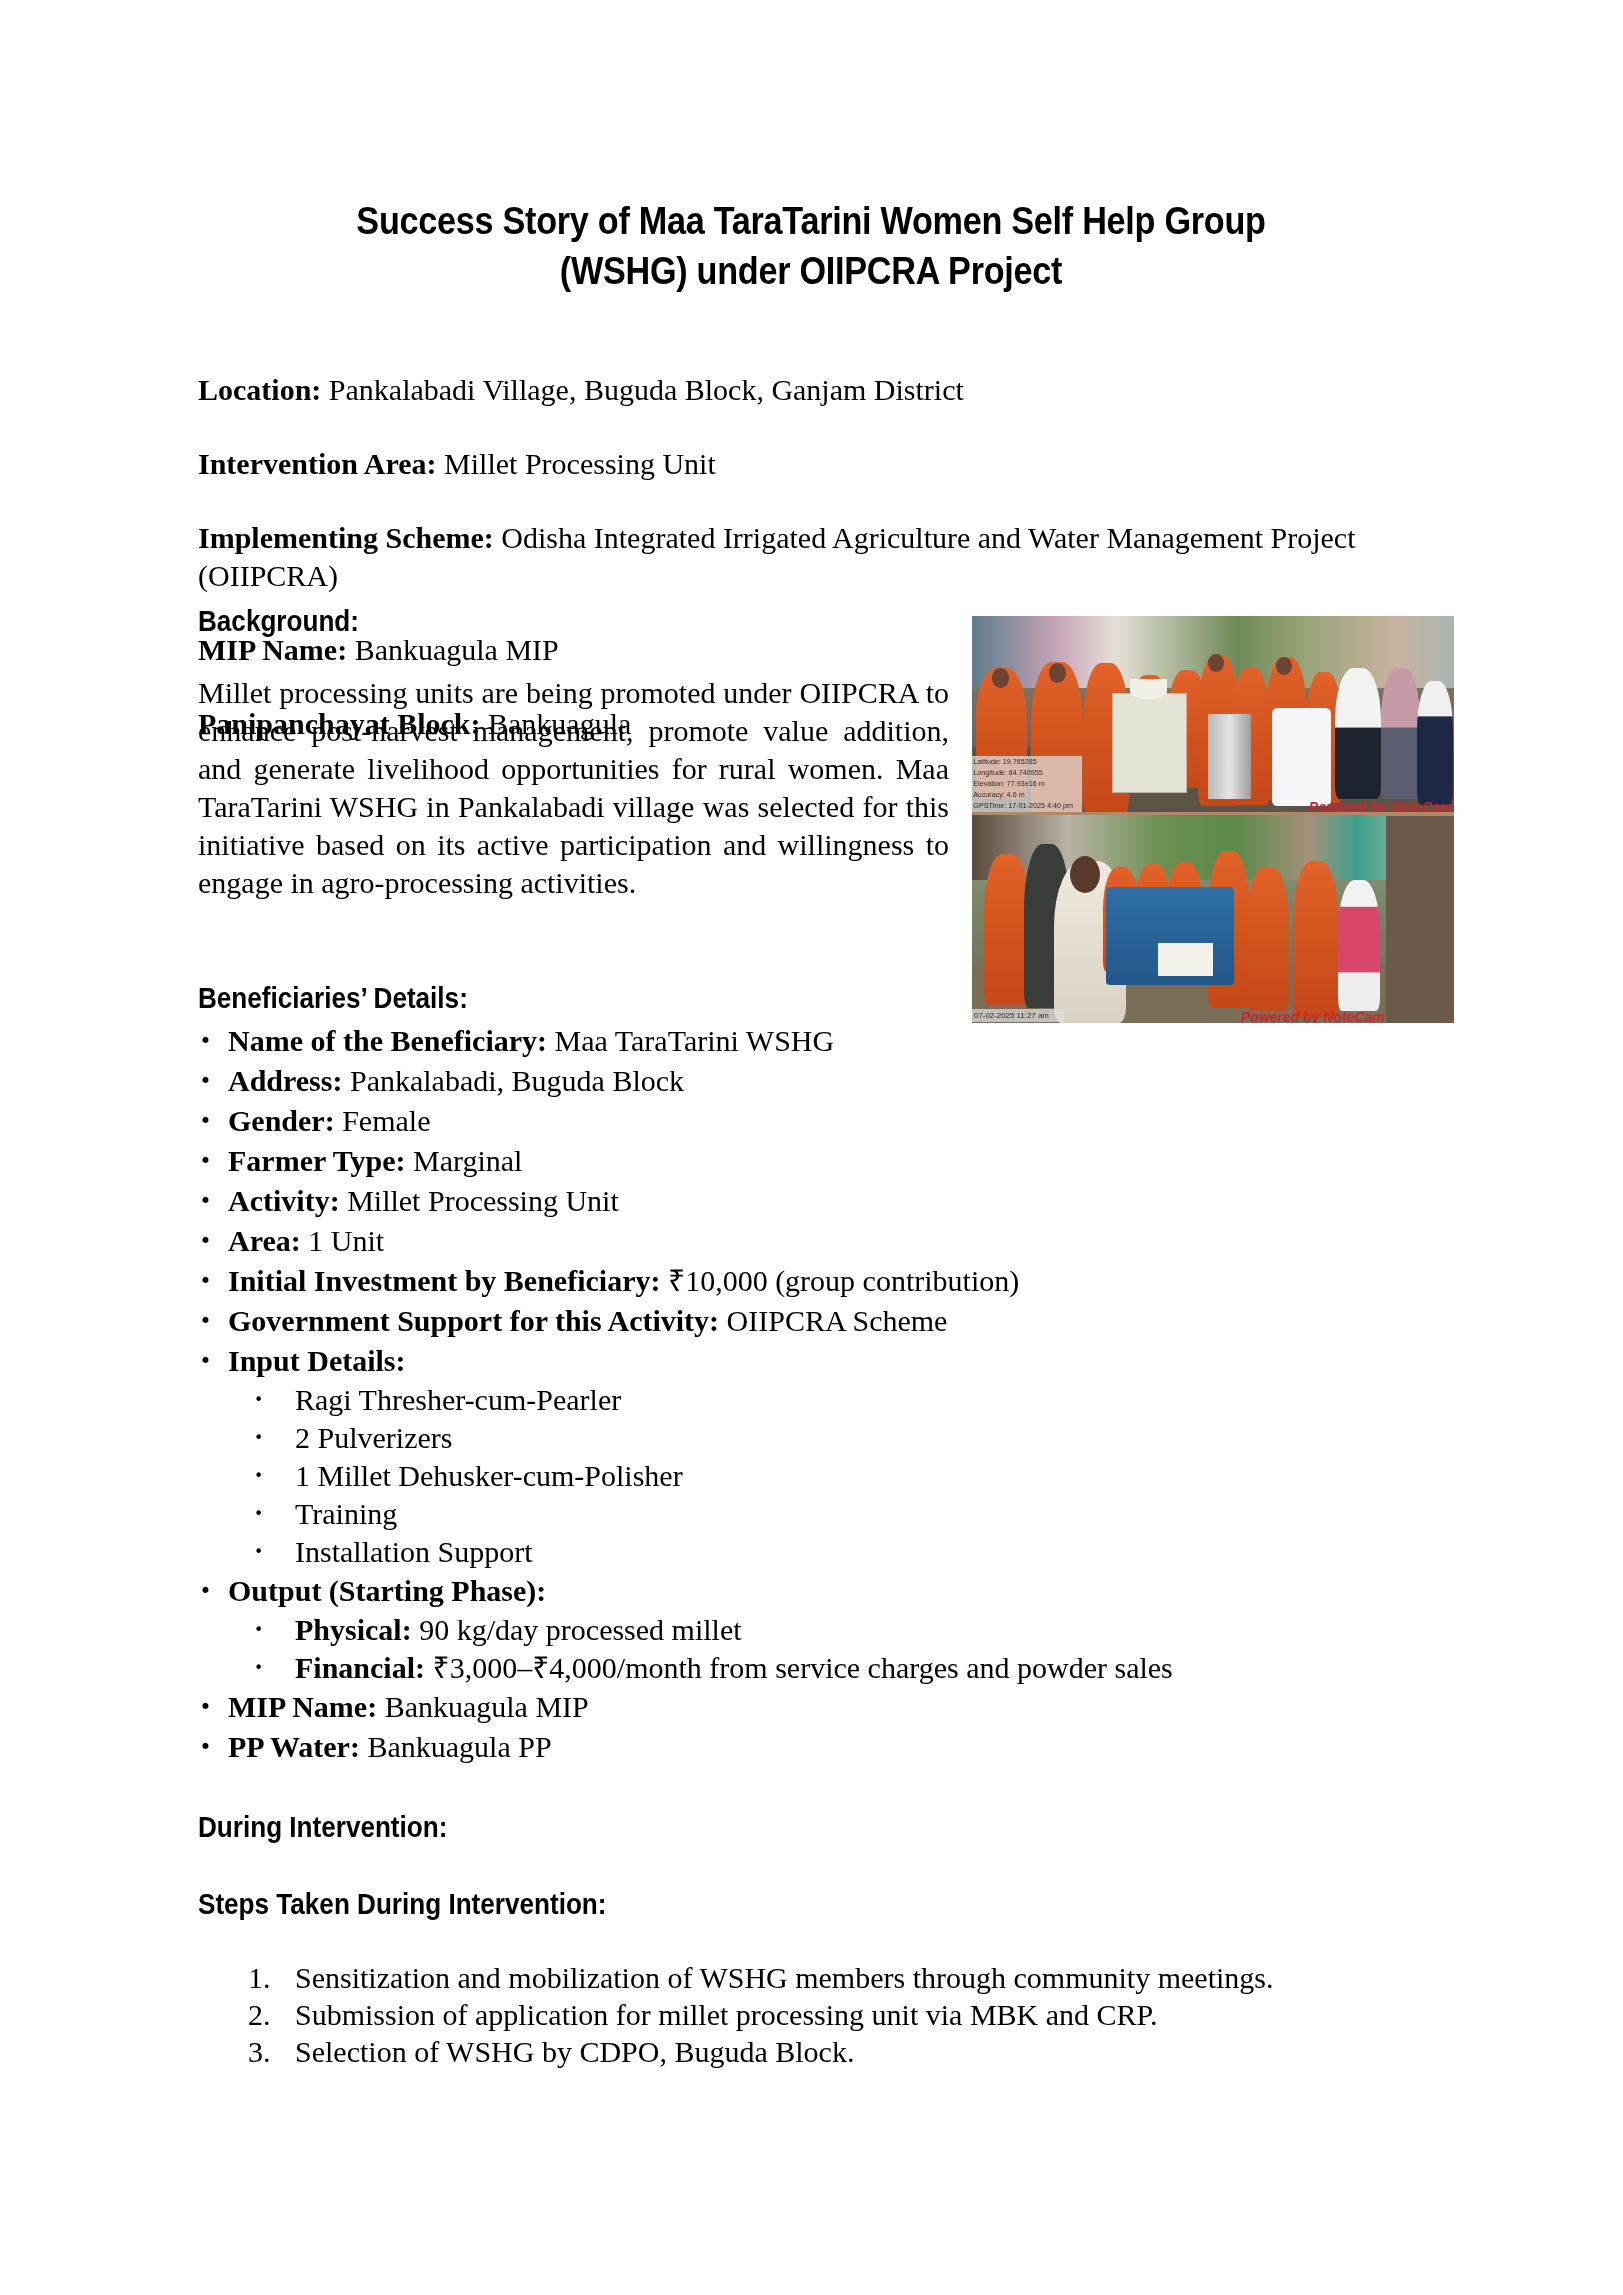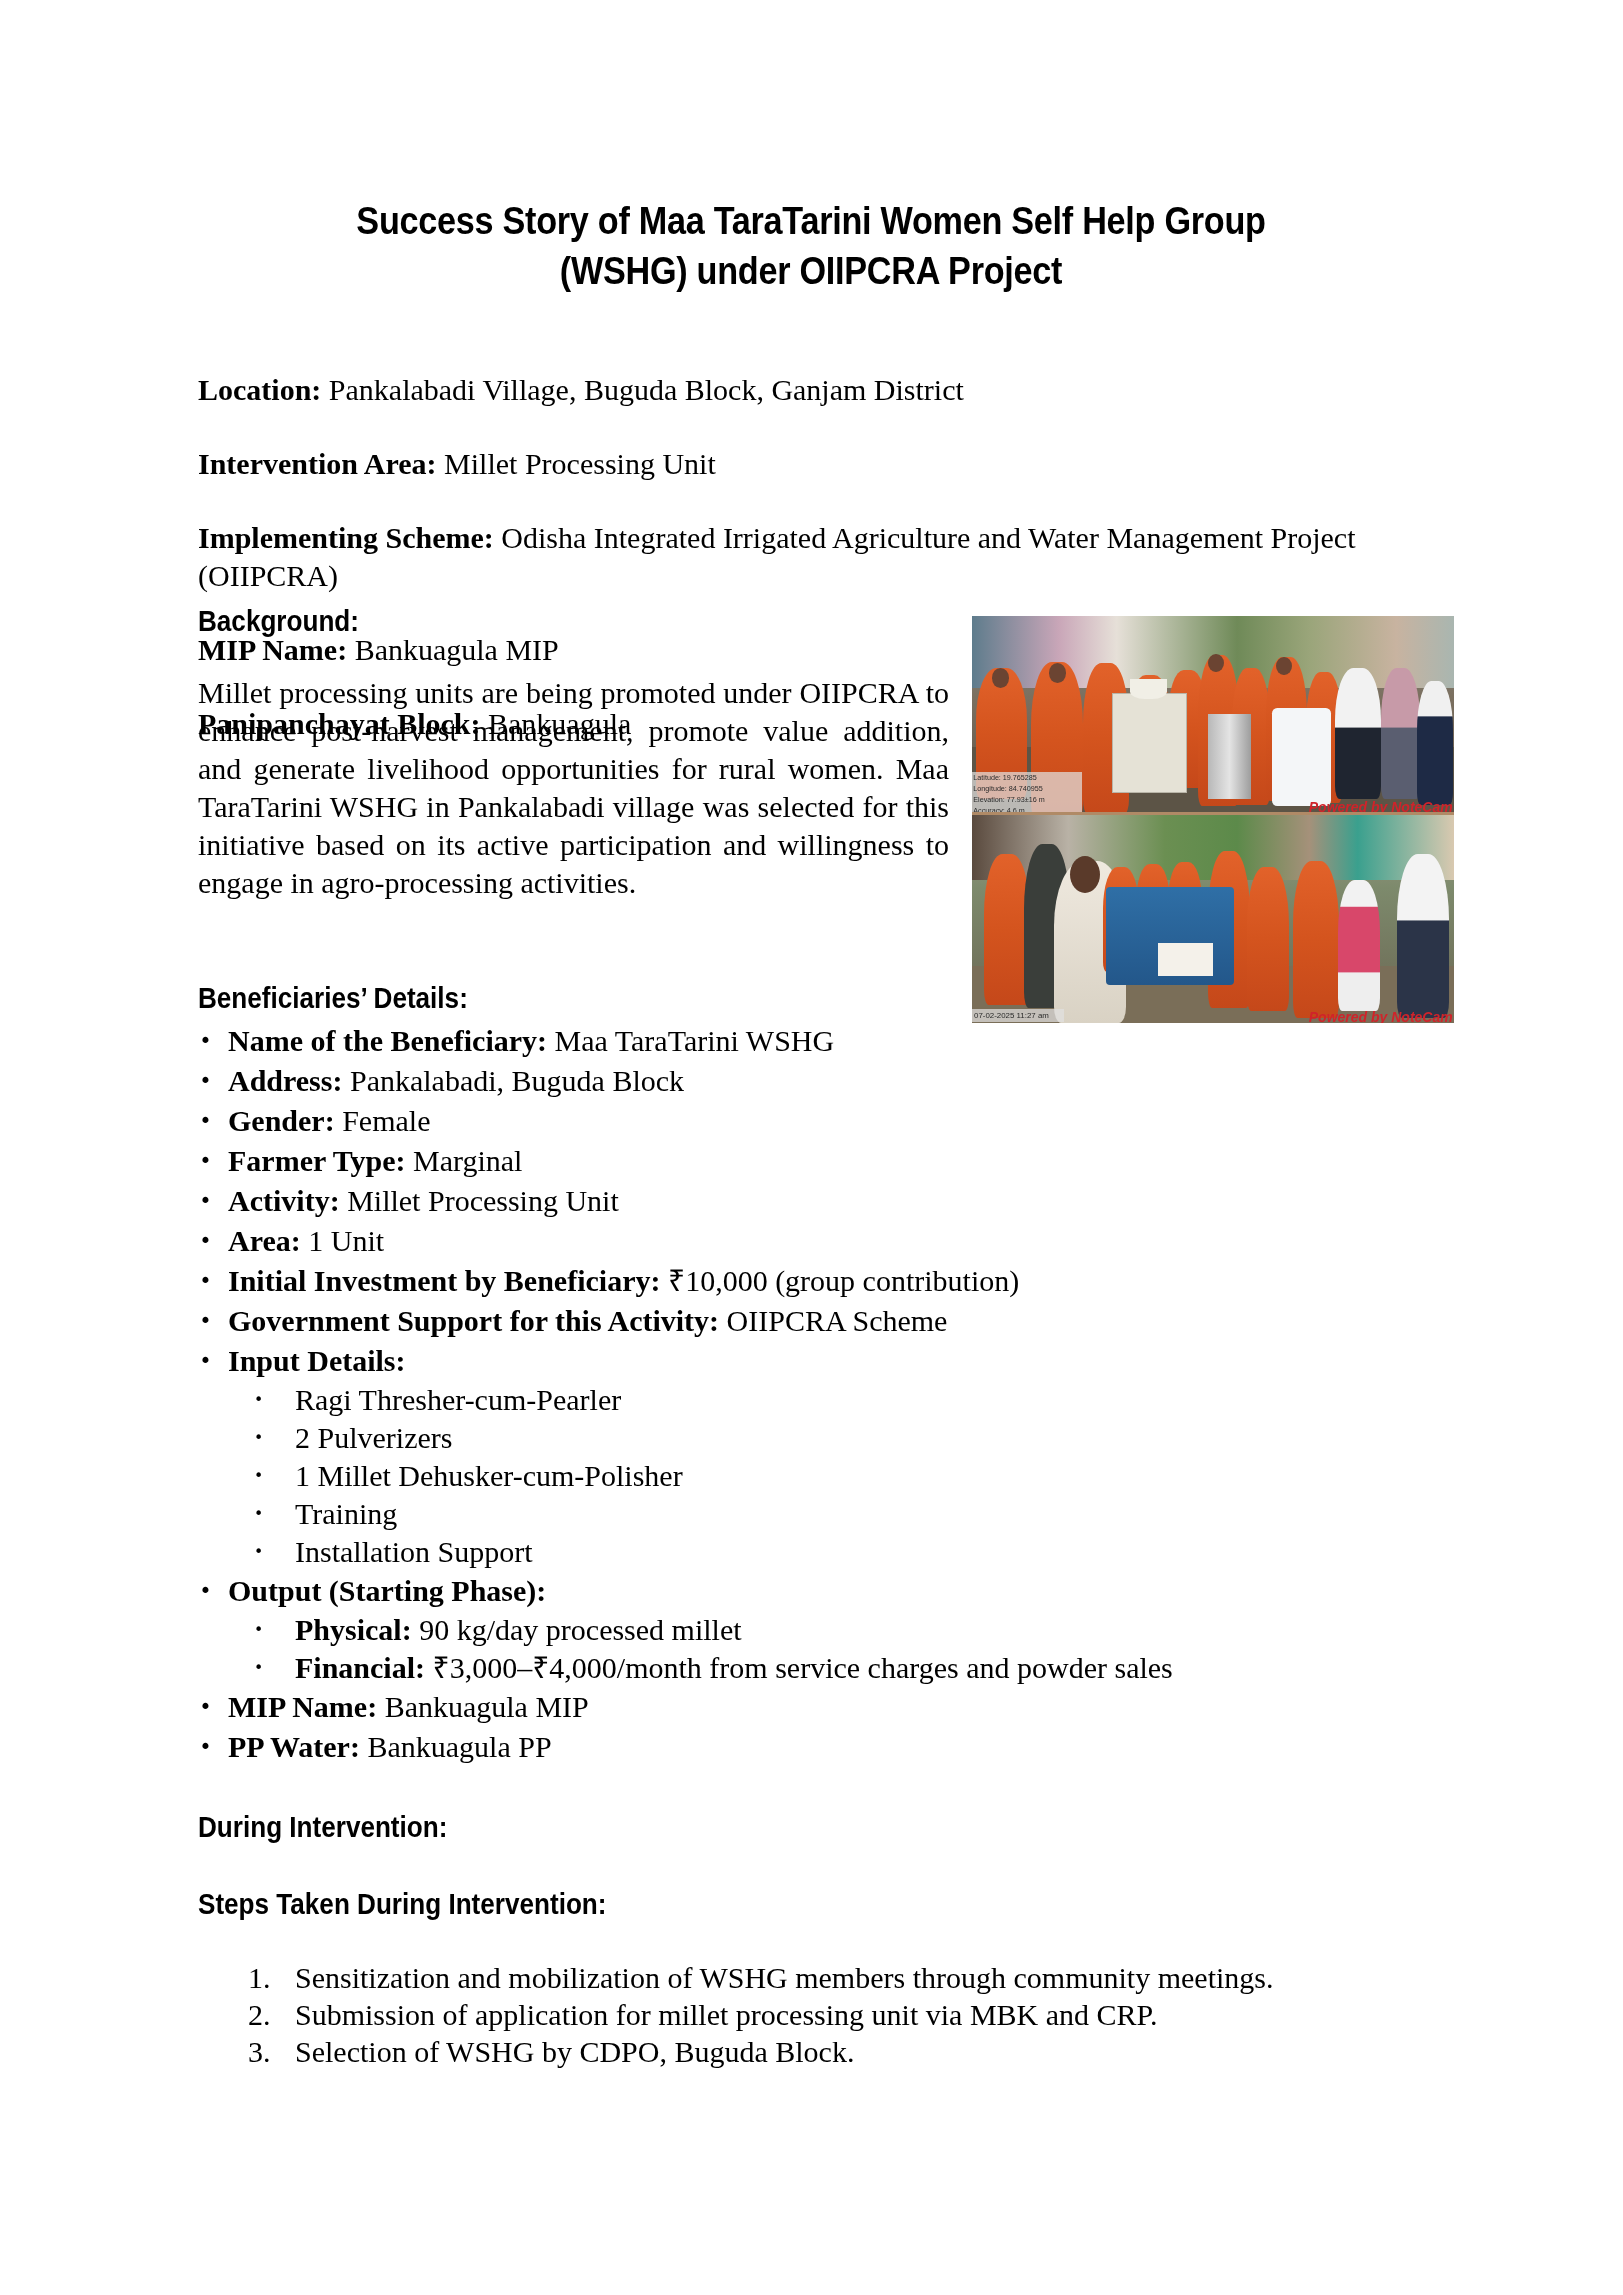--- a/index.html
+++ b/index.html
@@ -23,32 +23,32 @@
     position: absolute; left: 198px; top: 674px; width: 751px;
     font-family: "Liberation Serif", serif; font-size: 30px; line-height: 38px;
     text-align: justify;
   }
   .photo {
     position: absolute; left: 972px; top: 616px; width: 482px; height: 407px; overflow: hidden;
     background: #6b5a4a;
   }
   .photo-top { position: absolute; left: 0; top: 0; width: 482px; height: 198px; overflow: hidden;
     background: linear-gradient(180deg, #8a8f86 0%, #7b7060 40%, #5d5246 100%); }
-  .photo-bottom { position: absolute; left: 0; top: 199px; width: 482px; height: 208px; overflow: hidden;
+  .photo-bottom { position: absolute; left: 0; top: 199px; width: 414px; height: 208px; overflow: hidden;
     background: linear-gradient(180deg, #a49a88 0%, #7d8a6c 35%, #6a6552 100%); }
   .divider-line { position: absolute; left: 0; top: 196px; width: 482px; height: 3.9px; background: #b08a66; }
   .person { position: absolute; border-radius: 40% 40% 10% 10%; }
   .saree { background: linear-gradient(180deg, #e2622a 0%, #d4541e 50%, #c5481a 100%); }
   .head { position: absolute; border-radius: 50%; background: #6b4432; }
   .machine { position: absolute; }
   .gps-overlay {
     position: absolute; left: 0; top: 140px; width: 110px; height: 58px;
     background: rgba(225, 225, 225, 0.72);
     font-family: "Liberation Sans", "DejaVu Sans", sans-serif; font-size: 7.2px; line-height: 11px; color: #2a2a2a;
-    padding-left: 1.3px; box-sizing: border-box; white-space: nowrap; margin-top: 16px;
+    padding-left: 1.3px; box-sizing: border-box; white-space: nowrap;
   }
   .ts-overlay {
     position: absolute; left: 0; top: 194px; width: 92px; height: 13px;
     background: rgba(225, 225, 225, 0.72);
     font-family: "Liberation Sans", "DejaVu Sans", sans-serif; font-size: 7.9px; line-height: 13px; color: #2a2a2a;
     padding-left: 2px; box-sizing: border-box; white-space: nowrap;
   }
   .watermark {
     position: absolute; right: 1.3px; font-family: "Liberation Sans", "DejaVu Sans", sans-serif;
     font-size: 14px; font-weight: bold; font-style: italic; color: #d0232a; white-space: nowrap;

